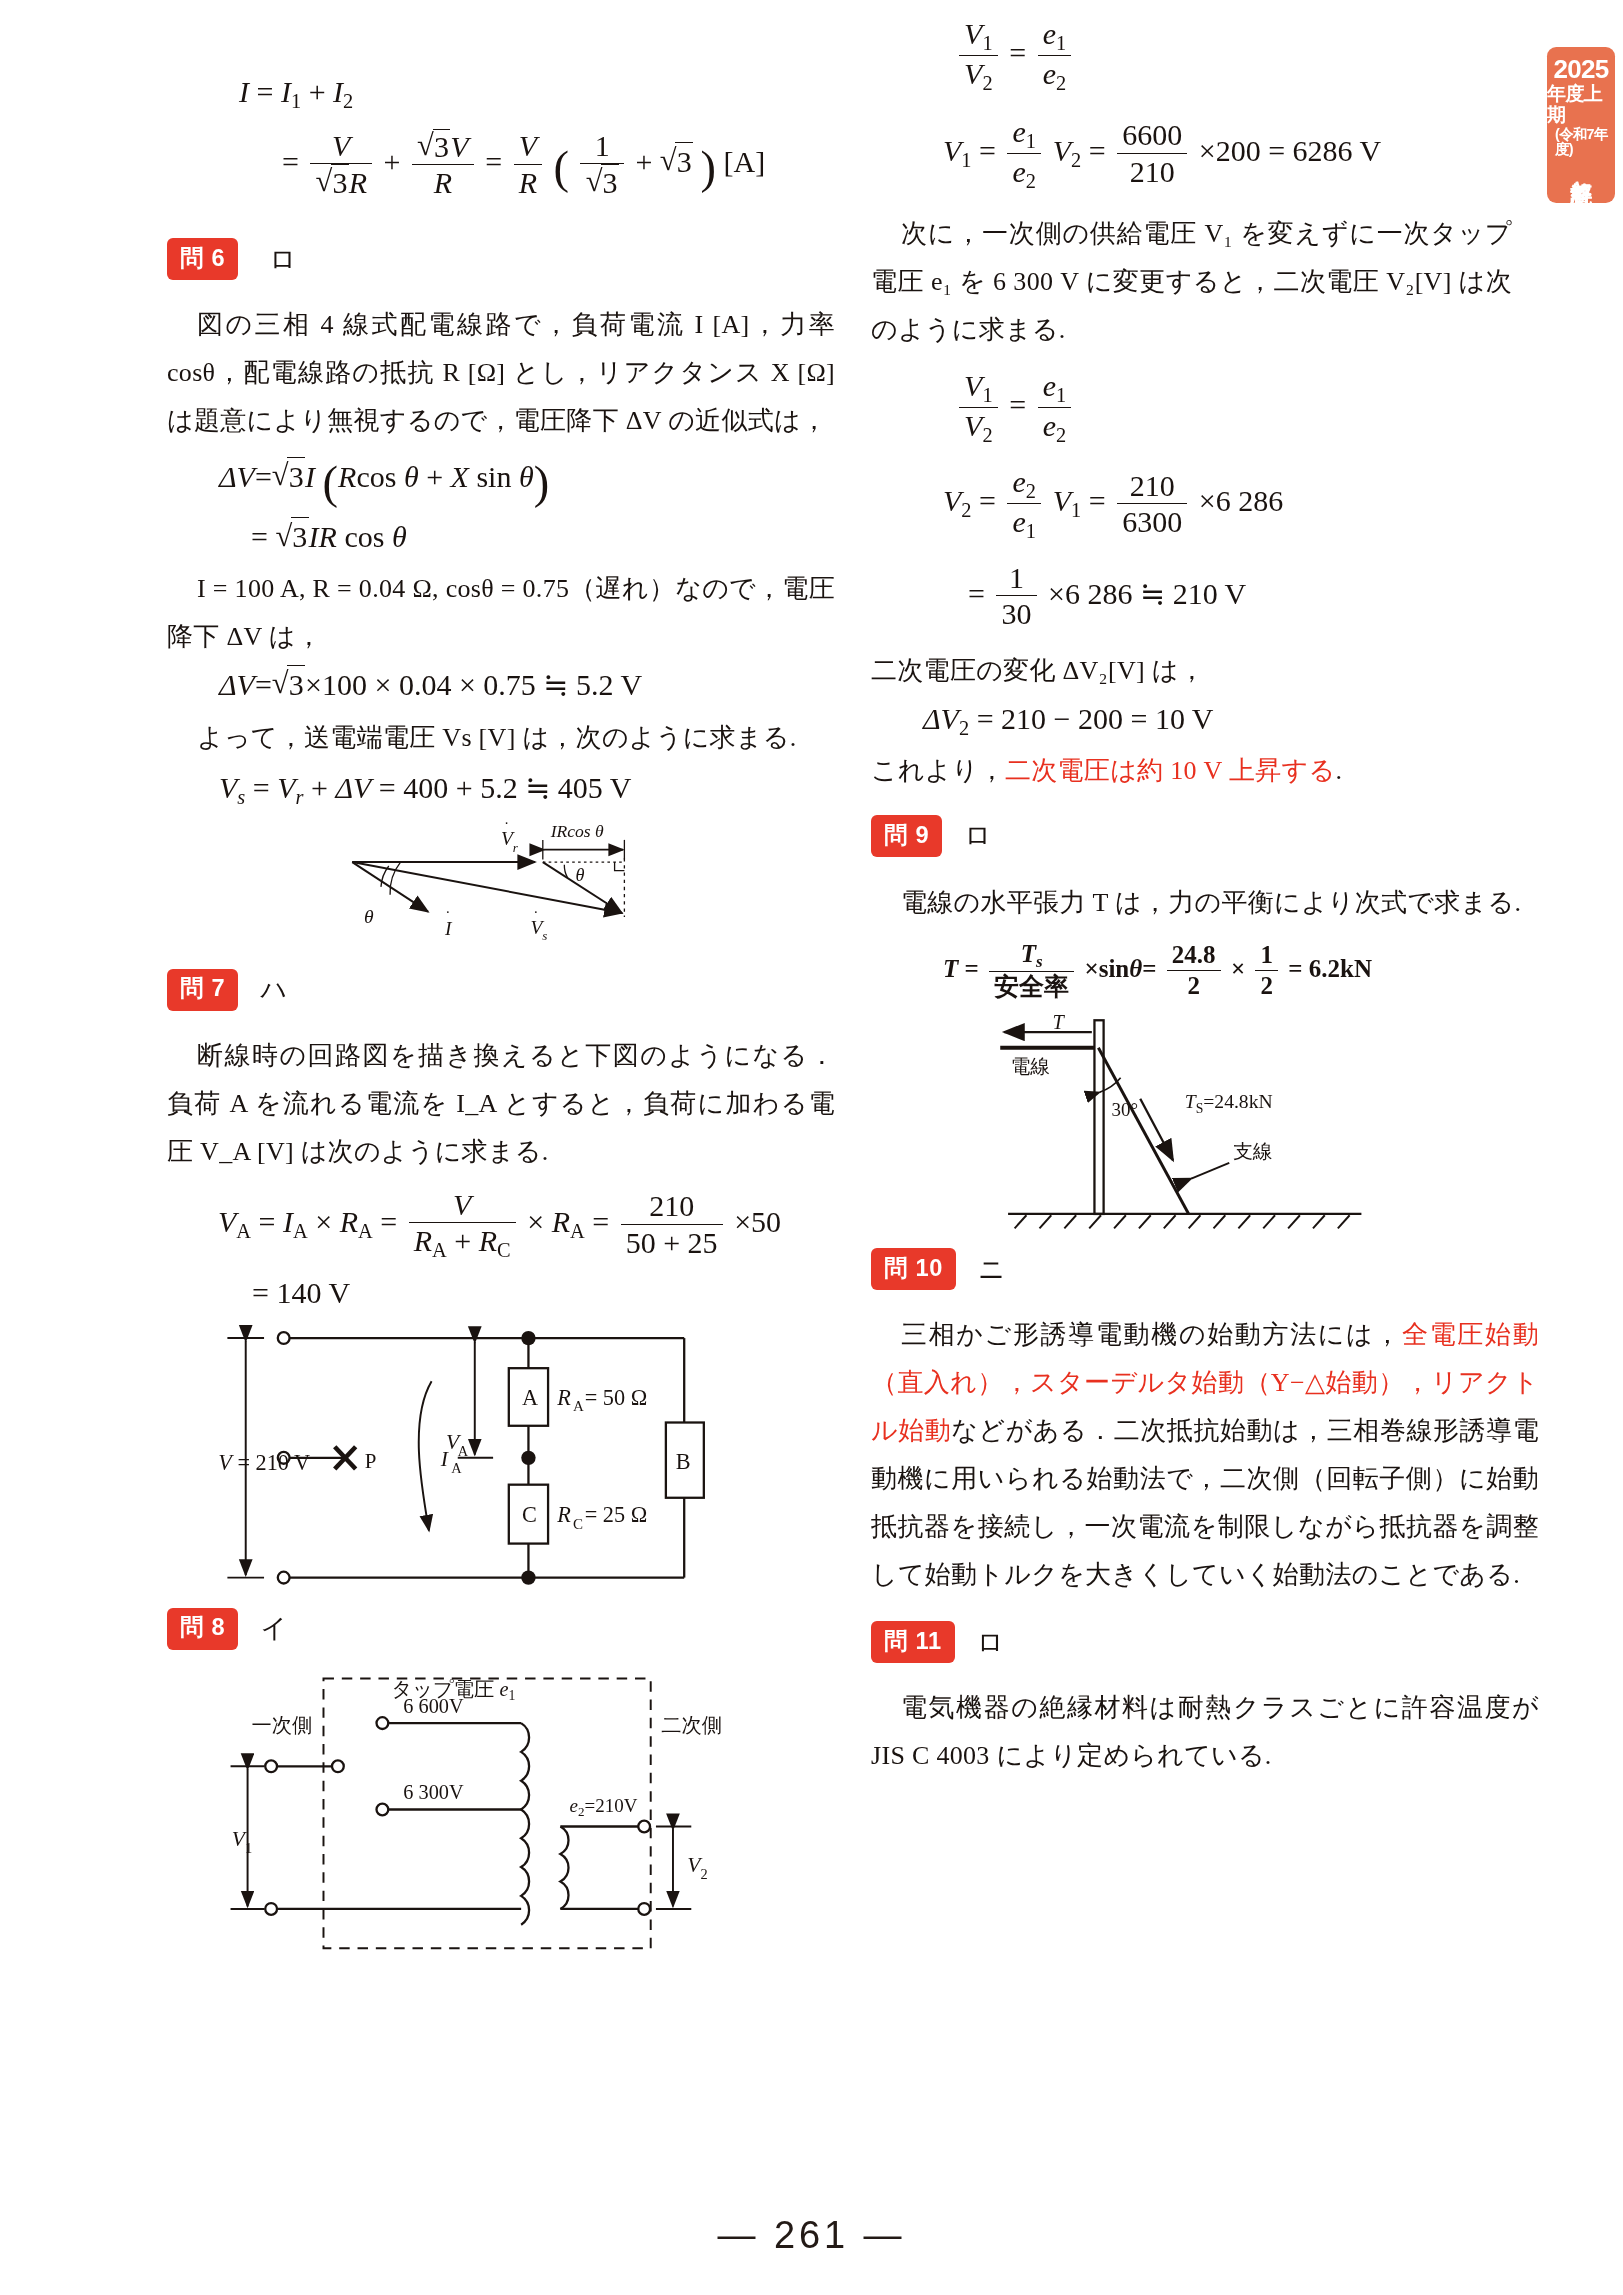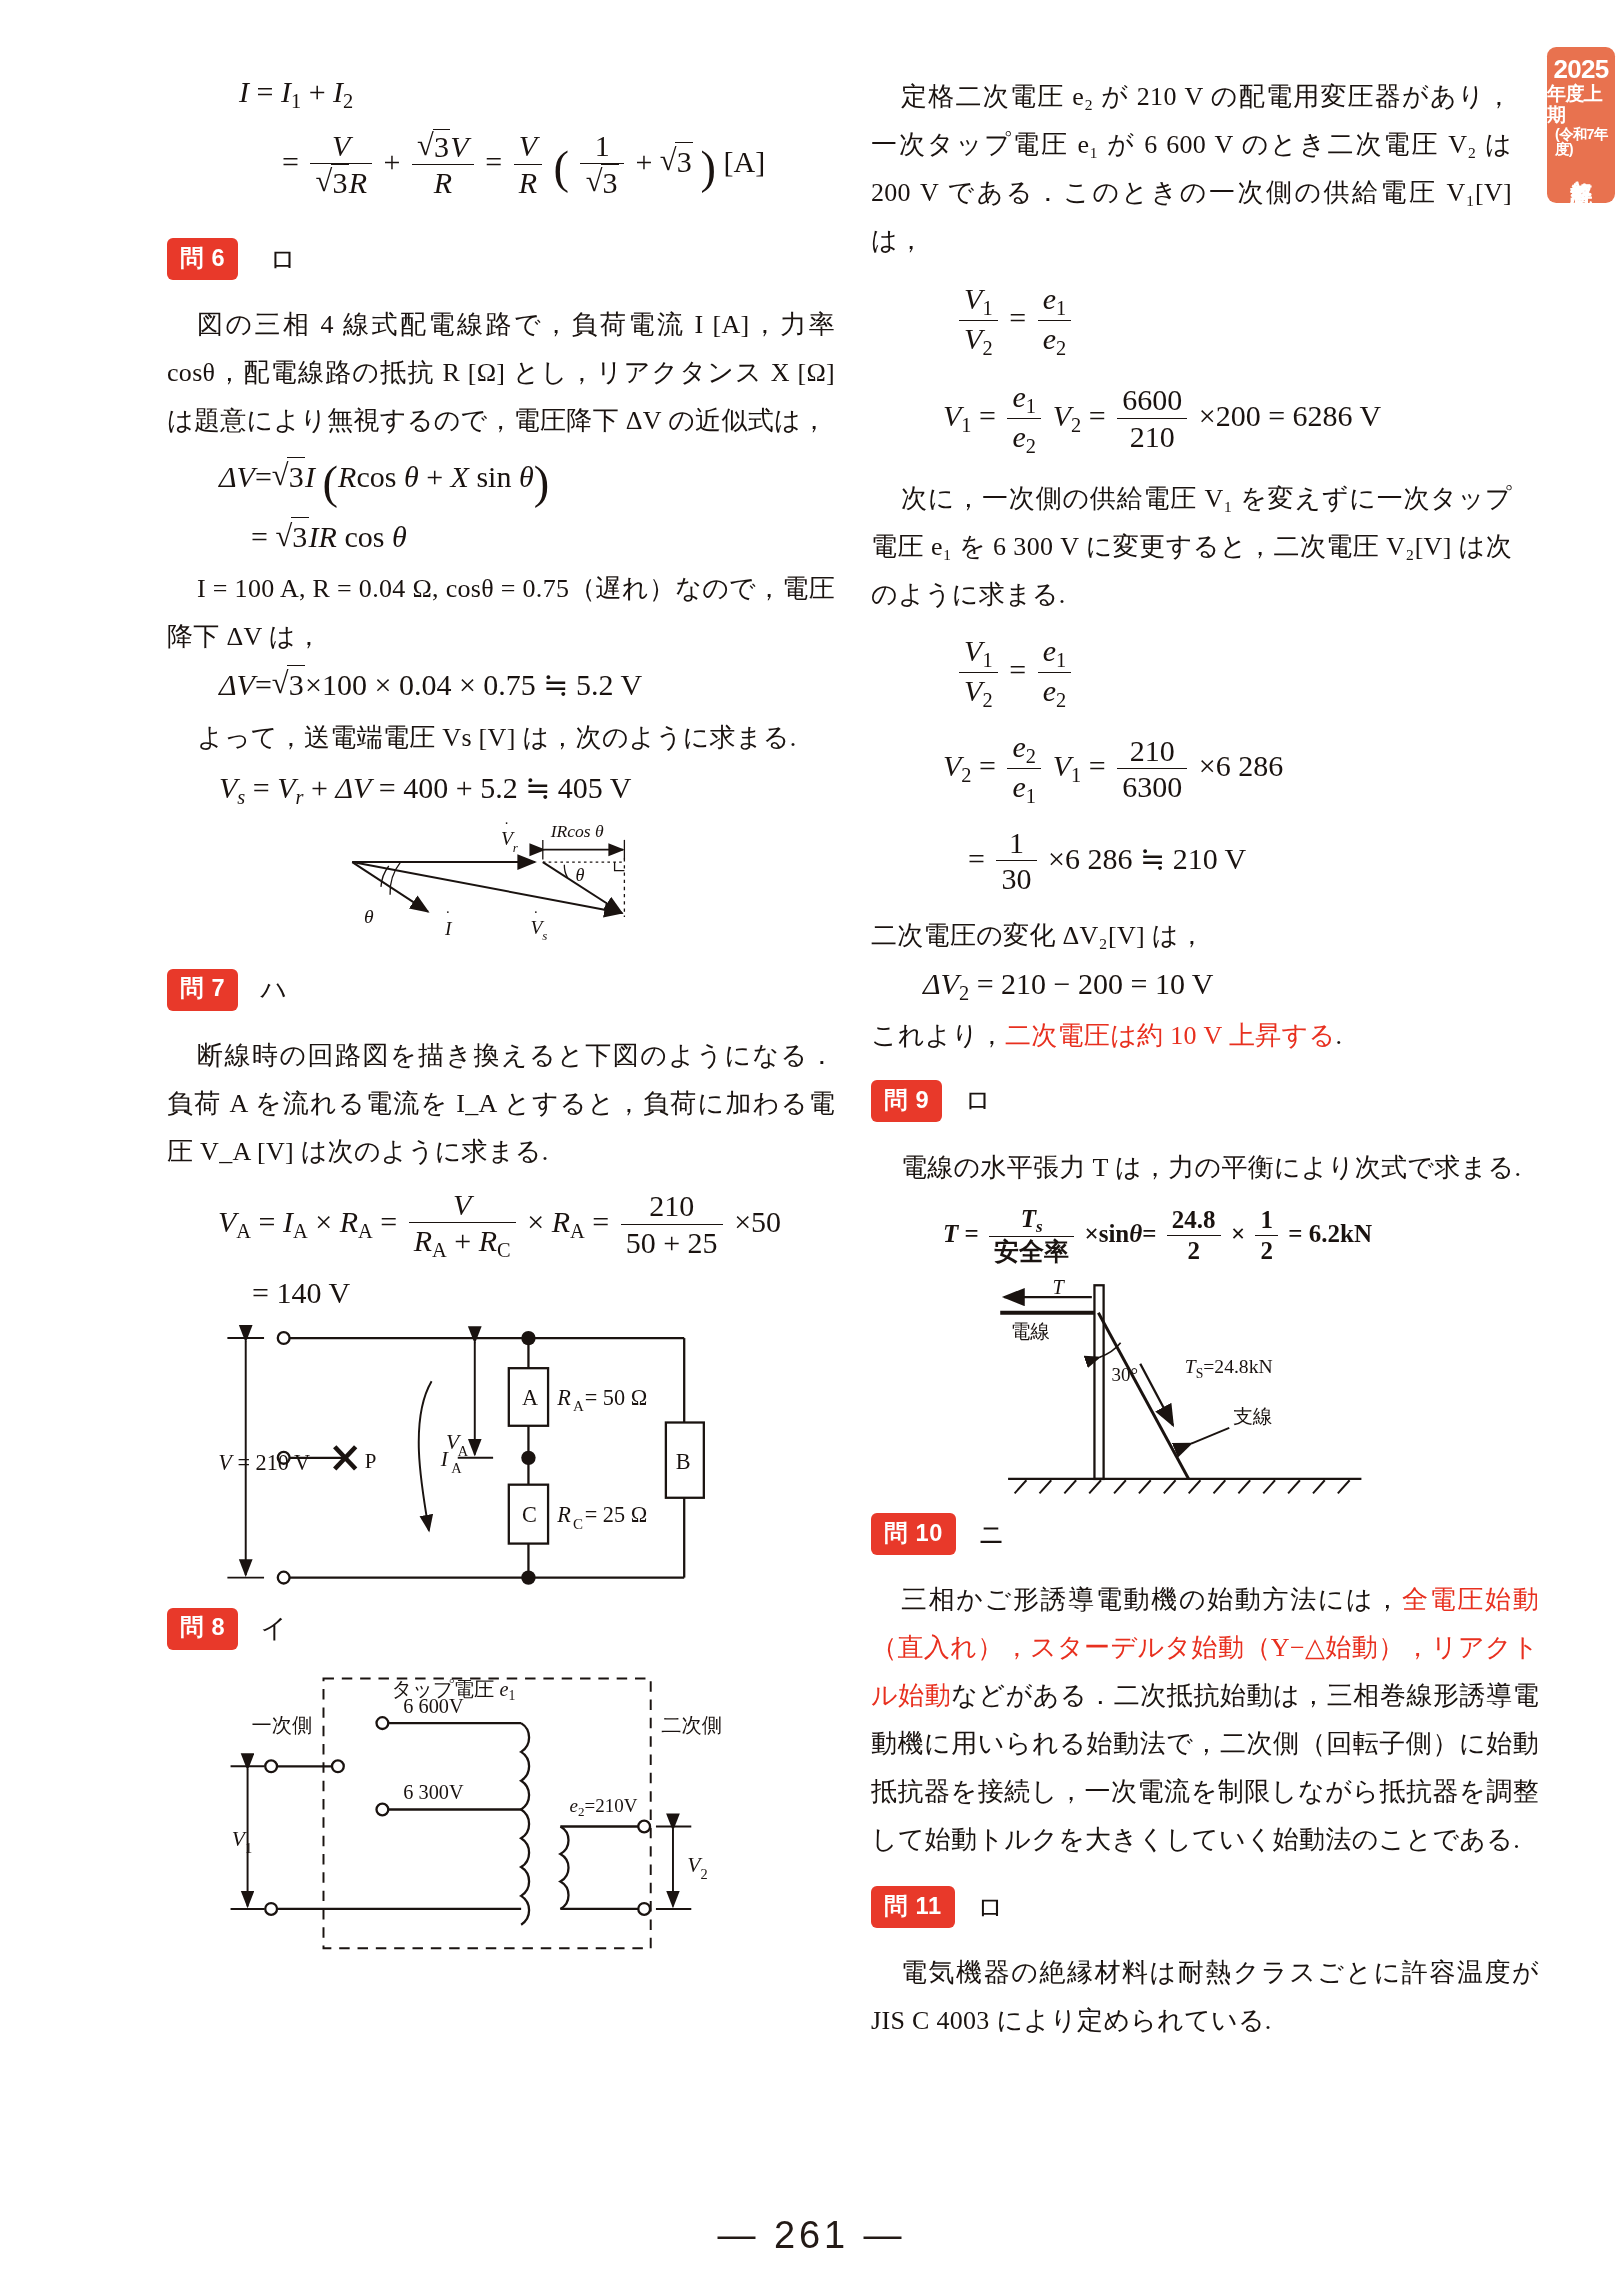--- a/index.html
+++ b/index.html
@@ -350,21 +350,20 @@
           <text x="734" y="318" font-size="33" font-style="italic">V</text>
           <text x="754" y="328" font-size="22">2</text>
         </g>
       </svg>
     </div>
 
   </div>
 
   <div class="col" id="col-right">
 
-    <div class="para" style="margin-top:73px;width:641px;">定格二次電圧 e₂ が 210 V の配電用変圧器があり，一次タップ電圧 e₁ が 6 600 V のとき二次電圧 V₂ は 200 V である．このときの一次側の供給電圧 V₁[V] は，</div>
 
     <div class="math" style="margin-top:17px;margin-left:84px;">
       <span class="frac"><span class="num"><span class="mi">V</span><span class="sub">1</span></span><span class="den"><span class="mi">V</span><span class="sub">2</span></span></span>
       =
       <span class="frac"><span class="num"><span class="mi">e</span><span class="sub">1</span></span><span class="den"><span class="mi">e</span><span class="sub">2</span></span></span>
     </div>
 
     <div class="math" style="margin-top:19.6px;margin-left:72px;">
       <span class="mi">V</span><span class="sub">1</span> =
       <span class="frac"><span class="num"><span class="mi">e</span><span class="sub">1</span></span><span class="den"><span class="mi">e</span><span class="sub">2</span></span></span>

